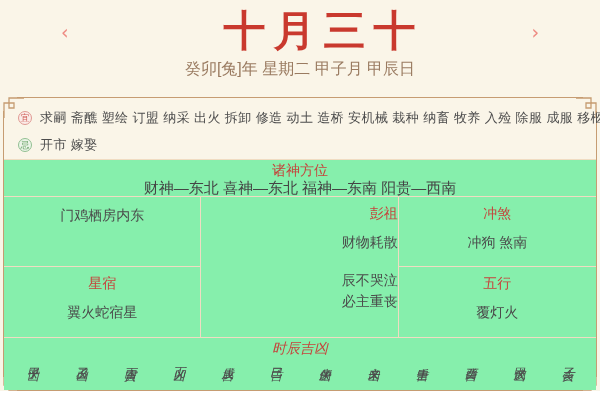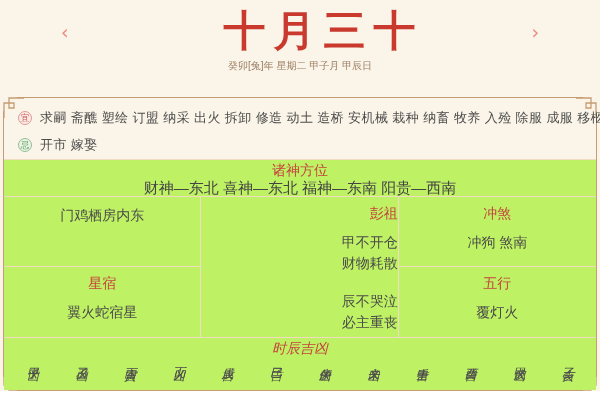--- a/index.html
+++ b/index.html
@@ -9,21 +9,21 @@
   .cream-bg { position:absolute; left:0; top:0; width:600px; height:391px; background:#faf5e8; }
 
   
   .header { position:absolute; left:0; top:0; width:600px; text-align:center; }
   .title { margin-top:6px; font-family:"DejaVu Serif","Liberation Serif",serif; font-weight:bold;
            font-size:42px; line-height:50px; color:#c9392e; letter-spacing:8px;margin-left:47px; }
   .nav-arrow { position:absolute; top:22px; font-size:19px; color:#ee8c84; cursor:pointer;
                font-family:"DejaVu Sans",sans-serif; line-height:20px; }
   .nav-prev { left:61px; }
   .nav-next { right:61px; }
-  .subtitle { margin-top:3px; font-size:10px; color:#9a7b61; }
+  .subtitle { margin-top:3px; font-size:16px; color:#9a7b61; }
 
   
   .frame { position:absolute; left:3px; top:97px; right:3px; bottom:9px;
            border:1px solid #c69c72; }
   .corner { position:absolute; width:22px; height:22px; }
   .corner svg { display:block; width:22px; height:22px; }
   .corner-tl { left:-1px; top:-1px; }
   .corner-tr { right:-1px; top:-1px; transform:rotate(90deg); }
   .corner-br { right:-1px; bottom:-1px; transform:rotate(180deg); }
   .corner-bl { left:-1px; bottom:-1px; transform:rotate(270deg); }
@@ -33,21 +33,21 @@
   .yiji-row { display:flex; align-items:center; margin-bottom:9px; font-size:13px; color:#4d4d4d; }
   .badge { flex:0 0 auto; width:14px; height:14px; border-radius:50%; margin-right:8px;
            display:flex; align-items:center; justify-content:center;
            font-size:9px; line-height:9px; }
   .badge-yi { color:#cf6059; border:1px solid #e09a93; background:#fbebe7; }
   .badge-ji { color:#5f9e5f; border:1px solid #92c092; background:#ebf4e7; }
   .yiji-text { white-space:nowrap; letter-spacing:0.4px; }
 
   
   .almanac { position:absolute; left:0; right:0; top:61px; bottom:0;
-             background:#bef264; border-top:1px solid #f0dcc2;
+             background:#86efac; border-top:1px solid #f0dcc2;
              display:flex; flex-direction:column; }
   .gods-row { height:37px; border-bottom:1px solid #f0dcc2; text-align:center; padding-top:2px; }
   .gods-heading { font-size:14px; line-height:17px; color:#c5443c; }
   .gods-dirs { font-size:15px; line-height:17px; color:#444444; }
 
   .grid { display:grid; grid-template-columns:1fr 1fr 1fr; grid-template-rows:70px 70px; }
   .cell { text-align:center; padding-top:8px; font-size:14px; color:#4a4a4a; }
   .cell-heading { font-size:14px; color:#c5443c; margin-bottom:9px; }
   .cell-line { line-height:21px; }
   .c1r1 { grid-column:1; grid-row:1; border-right:1px solid #f0dcc2; border-bottom:1px solid #f0dcc2; }
@@ -123,21 +123,20 @@
         <div class="gods-heading">诸神方位</div>
         <div class="gods-dirs">财神—东北 喜神—东北 福神—东南 阳贵—西南</div>
       </div>
 
       <div class="grid">
         <div class="cell c1r1">
           <div class="cell-line">门鸡栖房内东</div>
         </div>
         <div class="cell c2">
           <div class="cell-heading">彭祖</div>
-          <div class="cell-line">甲不开仓</div>
           <div class="cell-line">财物耗散</div>
           <div class="pengzu-gap"></div>
           <div class="cell-line">辰不哭泣</div>
           <div class="cell-line">必主重丧</div>
         </div>
         <div class="cell c3r1">
           <div class="cell-heading">冲煞</div>
           <div class="cell-line">冲狗 煞南</div>
         </div>
         <div class="cell c1r2">

